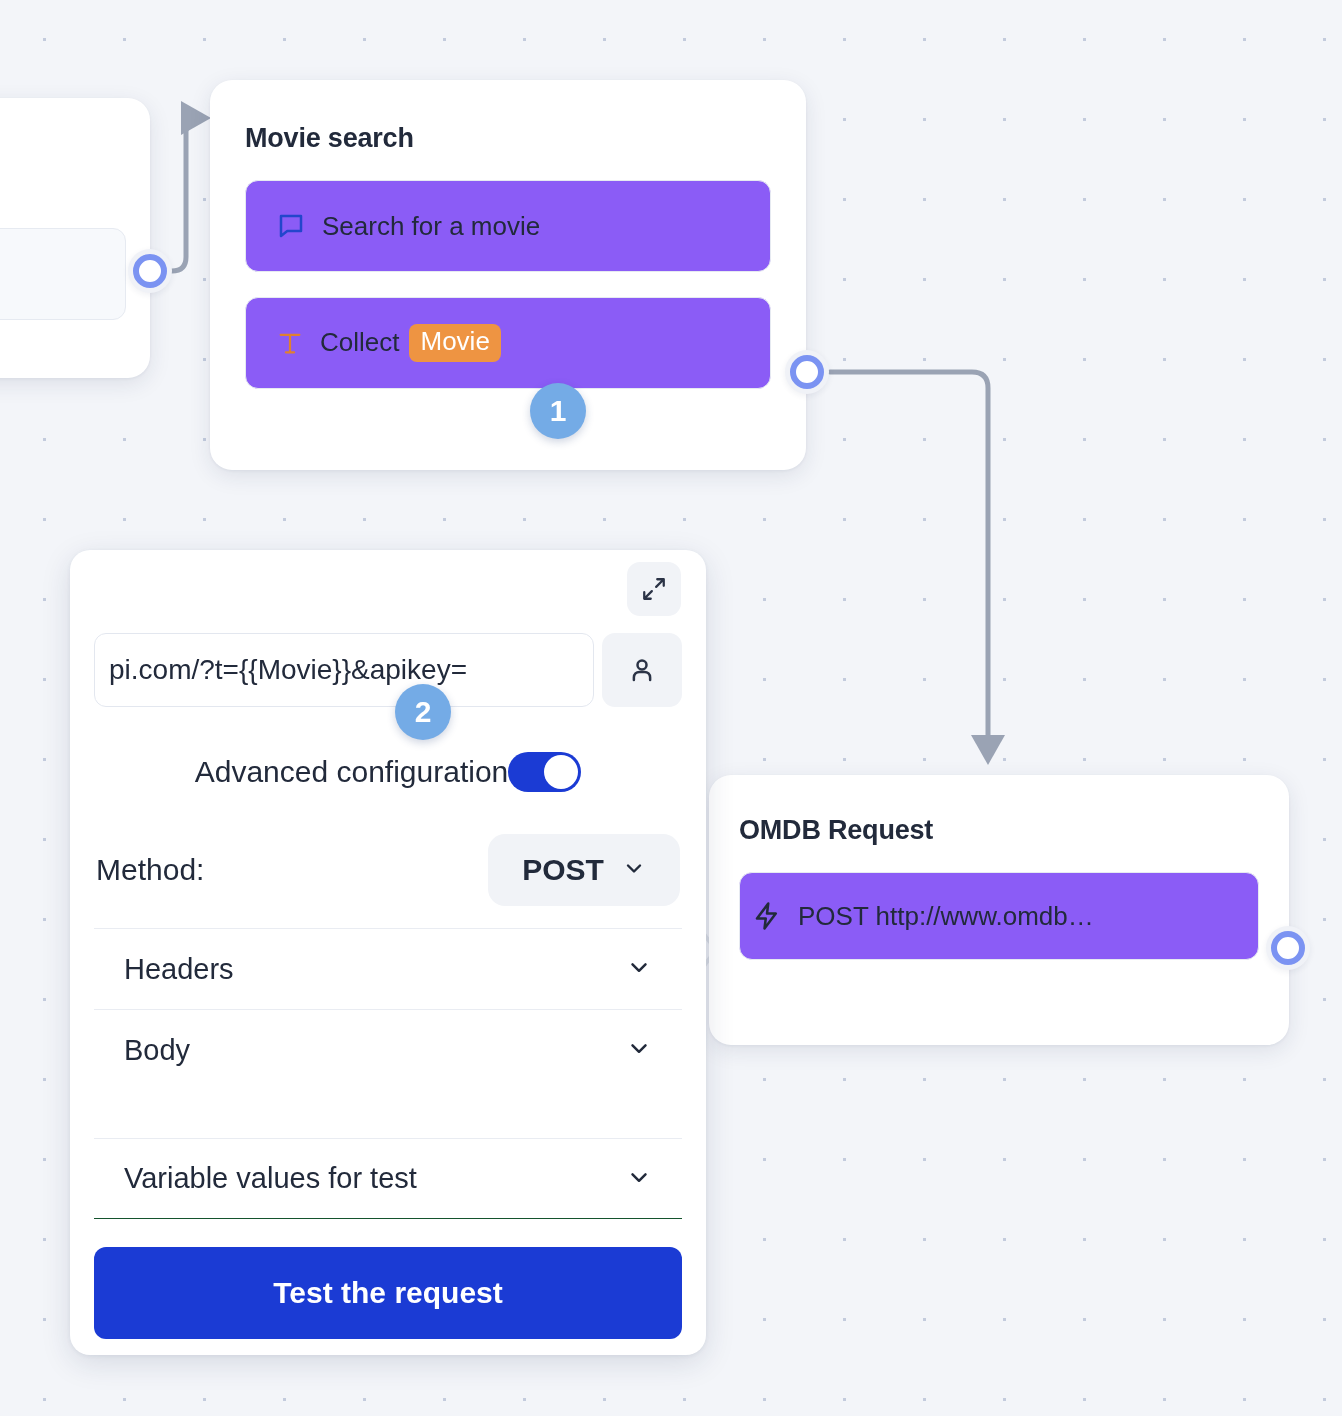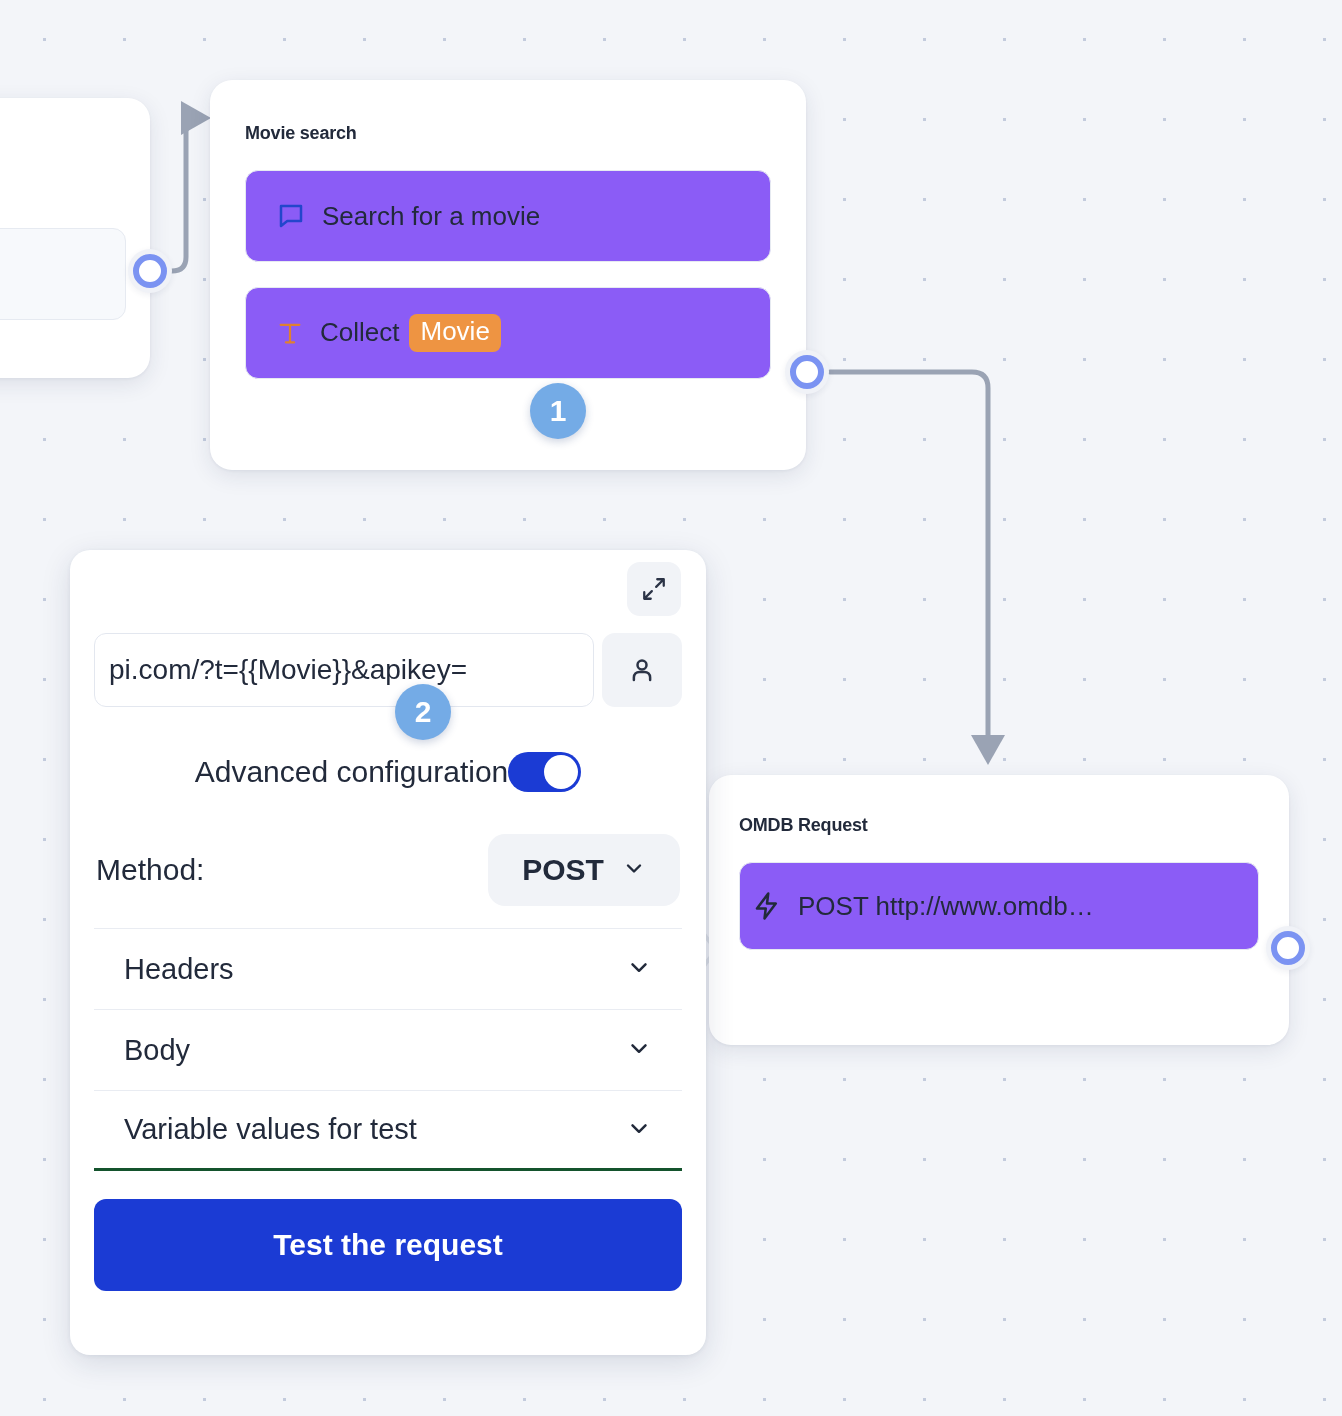--- a/index.html
+++ b/index.html
@@ -29,21 +29,21 @@
 
   
   .node {
     position: absolute;
     background: #ffffff;
     border-radius: 22px;
     box-shadow: 0 6px 22px rgba(25,40,80,0.10), 0 1px 3px rgba(25,40,80,0.06);
   }
 
   .node-title {
-    font-size: 18px;
+    font-size: 27px;
     font-weight: 700;
     color: #222a3b;
     letter-spacing: -0.2px;
   }
 
   .node-row {
     background: #8b5cf6;
     border: 1px solid #e6eaf1;
     border-radius: 13px;
     display: flex;
@@ -300,21 +300,21 @@
 
   .accordion-item {
     border-top: 1px solid #e9ecf2;
     height: 81px;
     display: flex;
     align-items: center;
     justify-content: space-between;
     padding: 0 30px;
     cursor: pointer;
   }
-  .accordion-item:last-of-type { border-bottom: 3px solid #14532d; }
+  .accordion-item:last-of-type { border-bottom: 1px solid #14532d; margin-top: 48px; }
 
   .accordion-label {
     font-size: 29px;
     color: #222a3b;
   }
 
   #test-request-button {
     display: block;
     width: 100%;
     margin-top: 28px;

